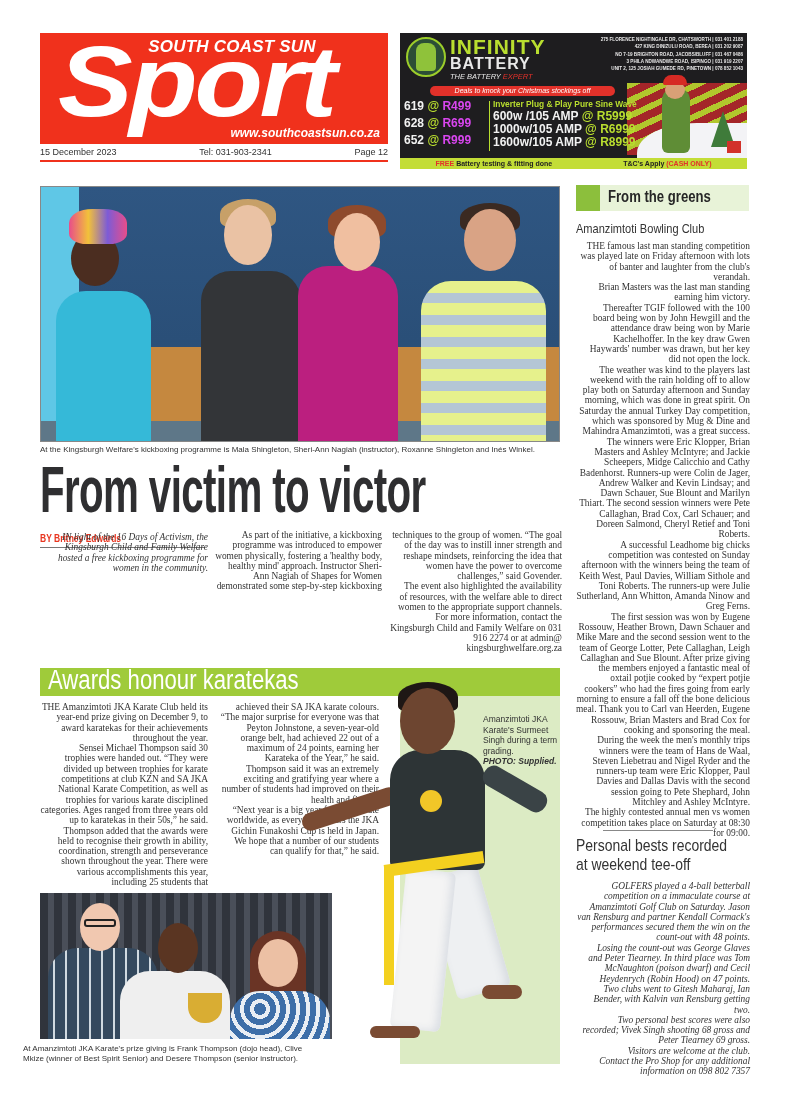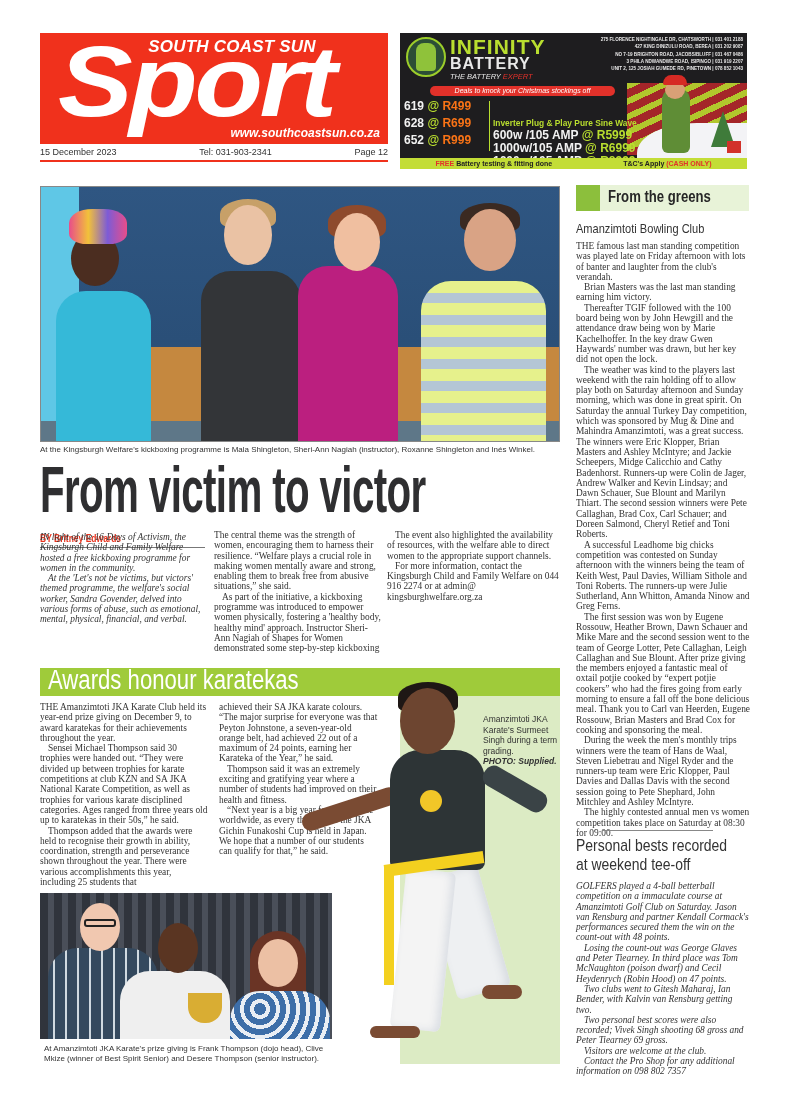--- a/index.html
+++ b/index.html
@@ -30,23 +30,23 @@
   .ad-stripes { position: absolute; right: 0; top: 50px; width: 120px; height: 72px;
     background: repeating-linear-gradient(155deg, #c2d92e 0 6px, #b3262a 6px 14px); opacity: .9; }
   .ad-snow { position: absolute; right: 0; top: 90px; width: 110px; height: 40px; background: #f3f3f6; border-top-left-radius: 60px 30px; }
   .ad-mascot { position: absolute; left: 262px; top: 55px; width: 28px; height: 65px; background: #5f8d36; border-radius: 12px 12px 6px 6px; }
   .ad-mascot-head { position: absolute; left: 265px; top: 48px; width: 20px; height: 18px; background: #d9a076; border-radius: 50%; }
   .ad-hat { position: absolute; left: 263px; top: 42px; width: 24px; height: 10px; background: #d62a24; border-radius: 10px 10px 2px 2px; }
   .ad-tree { position: absolute; right: 12px; top: 78px; width: 0; height: 0; border-left: 12px solid transparent; border-right: 12px solid transparent; border-bottom: 36px solid #3f7b3a; }
   .ad-gift { position: absolute; right: 6px; top: 108px; width: 14px; height: 12px; background: #d2322a; }
   .ad-prices { position: absolute; left: 4px; top: 65px; color: #f2f2f2; font-weight: bold; font-size: 12px; line-height: 17px; }
   .ad-prices .at, .ad-specs .at { color: #b9de2f; }
-  .ad-prices .r { color: #f97316; }
+  .ad-prices .r { color: #d946ef; }
   .ad-divider { position: absolute; left: 89px; top: 68px; width: 1px; height: 50px; background: #b9de2f; }
-  .ad-specs { position: absolute; left: 93px; top: 64px; color: #f2f2f2; font-weight: bold; margin-top: 19px; }
+  .ad-specs { position: absolute; left: 93px; top: 64px; color: #f2f2f2; font-weight: bold; }
   .ad-spec-head { color: #b9de2f; font-size: 9.5px; line-height: 13px; transform: scaleX(.88); transform-origin: left; white-space: nowrap; }
   .ad-spec { font-size: 12px; line-height: 13px; white-space: nowrap; }
   .ad-spec .r { color: #b9de2f; }
   .ad-footer { position: absolute; left: 0; bottom: 0; width: 100%; height: 11px; background: #c3dd36; font-size: 7px; font-weight: bold; color: #222; display: flex; justify-content: space-around; align-items: center; }
   .ad-footer .red { color: #e2312a; }
 
   
   .photo-lead { position: absolute; left: 40px; top: 186px; width: 520px; height: 256px; background: #2d5079; overflow: hidden; border: 1px solid #888; }
   .pl-wall { position: absolute; inset: 0; background: linear-gradient(180deg, #2f5682 0%, #2a4f78 60%, #3a5878 100%); }
   .pl-leftwall { position: absolute; left: 0; top: 0; width: 38px; height: 100%; background: #5fc7e6; }
@@ -75,21 +75,21 @@
   .caption { position: absolute; font-family: "Liberation Sans", sans-serif; font-size: 8px; color: #333; line-height: 10px; }
   .cap-lead { left: 40px; top: 445px; width: 525px; }
 
   .headline { position: absolute; left: 40px; top: 454px; width: 525px; font-family: "Liberation Sans", sans-serif; font-weight: bold; font-size: 64px; line-height: 72px; color: #2f2f31;
     transform: scaleX(0.63); transform-origin: left top; white-space: nowrap; letter-spacing: -1px; }
 
   .byline { position: absolute; left: 40px; top: 533px; font-family: "Liberation Sans", sans-serif; font-weight: bold; font-size: 10px; color: #e8351f; transform: scaleX(.85); transform-origin: left; }
   .byline-rule { position: absolute; left: 40px; top: 547px; width: 165px; height: 1px; background: #777; }
 
   .body { position: absolute; font-size: 9.4px; line-height: 10.3px; color: #333; text-align: left; }
-  .body p { text-indent: 8px; }
+  .body p { text-indent: 8px; text-align: right; }
   .body p.first { text-indent: 0; }
 
   .col-a1 { left: 40px; top: 532px; width: 168px; font-style: italic; }
   .col-a2 { left: 214px; top: 530px; width: 168px; }
   .col-a3 { left: 387px; top: 530px; width: 175px; }
 
   
   .award-bar { position: absolute; left: 40px; top: 668px; width: 520px; height: 28px; background: #9fcb3a; }
   .award-title { position: absolute; left: 48px; top: 665px; font-family: "Liberation Sans", sans-serif; font-size: 27px; color: #fff; transform: scaleX(.82); transform-origin: left top; white-space: nowrap; }
   .award-greenpanel { position: absolute; left: 400px; top: 696px; width: 160px; height: 368px; background: #dcebc4; }
@@ -119,21 +119,21 @@
   .pp-man1 .glasses { position: absolute; left: 36px; top: 16px; width: 32px; height: 8px; border: 2px solid #222; border-radius: 3px; }
   .pp-man1 .body { position: absolute; left: 0; top: 45px; width: 110px; height: 100px; border-radius: 30px 30px 0 0; background: repeating-linear-gradient(90deg,#34495e 0 5px,#cfd9e0 5px 7px,#34495e 7px 12px); }
   .pp-man2 { position: absolute; left: 80px; top: 30px; width: 110px; height: 120px; }
   .pp-man2 .head { position: absolute; left: 38px; top: 0; width: 40px; height: 50px; border-radius: 50%; background: #5a3522; }
   .pp-man2 .body { position: absolute; left: 0; top: 48px; width: 110px; height: 80px; border-radius: 30px 30px 0 0; background: #efefef; }
   .pp-trophy { position: absolute; left: 148px; top: 100px; width: 34px; height: 30px; background: #d9ad33; border-radius: 0 0 16px 16px; }
   .pp-woman { position: absolute; left: 190px; top: 38px; width: 100px; height: 110px; }
   .pp-woman .hair { position: absolute; left: 20px; top: 0; width: 56px; height: 90px; border-radius: 30px 30px 10px 10px; background: #6a3425; }
   .pp-woman .head { position: absolute; left: 28px; top: 8px; width: 40px; height: 48px; border-radius: 50%; background: #ecc0a4; }
   .pp-woman .body { position: absolute; left: 0; top: 60px; width: 100px; height: 60px; border-radius: 30px 30px 0 0; background: repeating-radial-gradient(circle at 30% 30%, #3d6ea8 0 6px, #e9eef4 6px 10px); }
-  .cap-prize { left: 44px; top: 1044px; width: 300px; }
+  .cap-prize { left: 23px; top: 1044px; width: 300px; }
 
   
   .greens-box { position: absolute; left: 576px; top: 185px; width: 173px; height: 26px; background: #e8f3d8; }
   .greens-sq { position: absolute; left: 576px; top: 185px; width: 24px; height: 26px; background: #8cbf3c; }
   .greens-title { position: absolute; left: 608px; top: 188px; font-family: "Liberation Sans", sans-serif; font-weight: bold; font-size: 16px; color: #262626; transform: scaleX(.82); transform-origin: left top; white-space: nowrap; }
   .club-title { position: absolute; left: 576px; top: 221px; font-family: "Liberation Sans", sans-serif; font-size: 13px; color: #333; transform: scaleX(.85); transform-origin: left top; white-space: nowrap; }
   .col-r1 { left: 576px; top: 241px; width: 174px; }
   .r-rule { position: absolute; left: 603px; top: 830px; width: 110px; height: 1px; background: #888; }
   .golf-title { position: absolute; left: 576px; top: 836px; width: 200px; font-family: "Liberation Sans", sans-serif; font-size: 17px; line-height: 19px; color: #333; transform: scaleX(.82); transform-origin: left top; }
   .col-r2 { left: 576px; top: 881px; width: 174px; font-style: italic; }
@@ -222,29 +222,28 @@
     </div>
 </div>
 <div class="caption cap-lead">At the Kingsburgh Welfare's kickboxing programme is Mala Shingleton, Sheri-Ann Nagiah (instructor), Roxanne Shingleton and Inés Winkel.</div>
 
 <div class="headline">From victim to victor</div>
 <div class="byline">BY Britney Edwards</div>
 <div class="byline-rule"></div>
 
 <div class="body col-a1">
   <p class="first">IN light of the 16 Days of Activism, the Kingsburgh Child and Family Welfare hosted a free kickboxing programme for women in the community.</p>
-  <p>At the 'Let's not be victims, but victors' themed programme, the welfare's social worker, Sandra Govender, delved into various forms of abuse, such as emotional, mental, physical, financial, and verbal.</p>
 </div>
 <div class="body col-a2">
-  <p class="first">The central theme was the strength of women, encouraging them to harness their resilience. “Welfare plays a crucial role in making women mentally aware and strong, enabling them to break free from abusive situations,” she said.</p>
   <p>As part of the initiative, a kickboxing programme was introduced to empower women physically, fostering a 'healthy body, healthy mind' approach. Instructor Sheri-Ann Nagiah of Shapes for Women demonstrated some step-by-step kickboxing</p>
 </div>
 <div class="body col-a3">
+  <p class="first">techniques to the group of women. “The goal of the day was to instill inner strength and reshape mindsets, reinforcing the idea that women have the power to overcome challenges,” said Govender.</p>
   <p>The event also highlighted the availability of resources, with the welfare able to direct women to the appropriate support channels.</p>
-  <p>For more information, contact the Kingsburgh Child and Family Welfare on 044 916 2274 or at admin@ kingsburghwelfare.org.za</p>
+  <p>For more information, contact the Kingsburgh Child and Family Welfare on 031 916 2274 or at admin@ kingsburghwelfare.org.za</p>
 </div>
 
 <div class="award-bar"></div>
 <div class="award-greenpanel"></div>
 <div class="award-title">Awards honour karatekas</div>
 
 <div class="body col-b1">
   <p class="first">THE Amanzimtoti JKA Karate Club held its year-end prize giving on December 9, to award karatekas for their achievements throughout the year.</p>
   <p>Sensei Michael Thompson said 30 trophies were handed out. “They were divided up between trophies for karate competitions at club KZN and SA JKA National Karate Competition, as well as trophies for various karate disciplined categories. Ages ranged from three years old up to karatekas in their 50s,” he said.</p>
   <p>Thompson added that the awards were held to recognise their growth in ability, coordination, strength and perseverance shown throughout the year. There were various accomplishments this year, including 25 students that</p>

